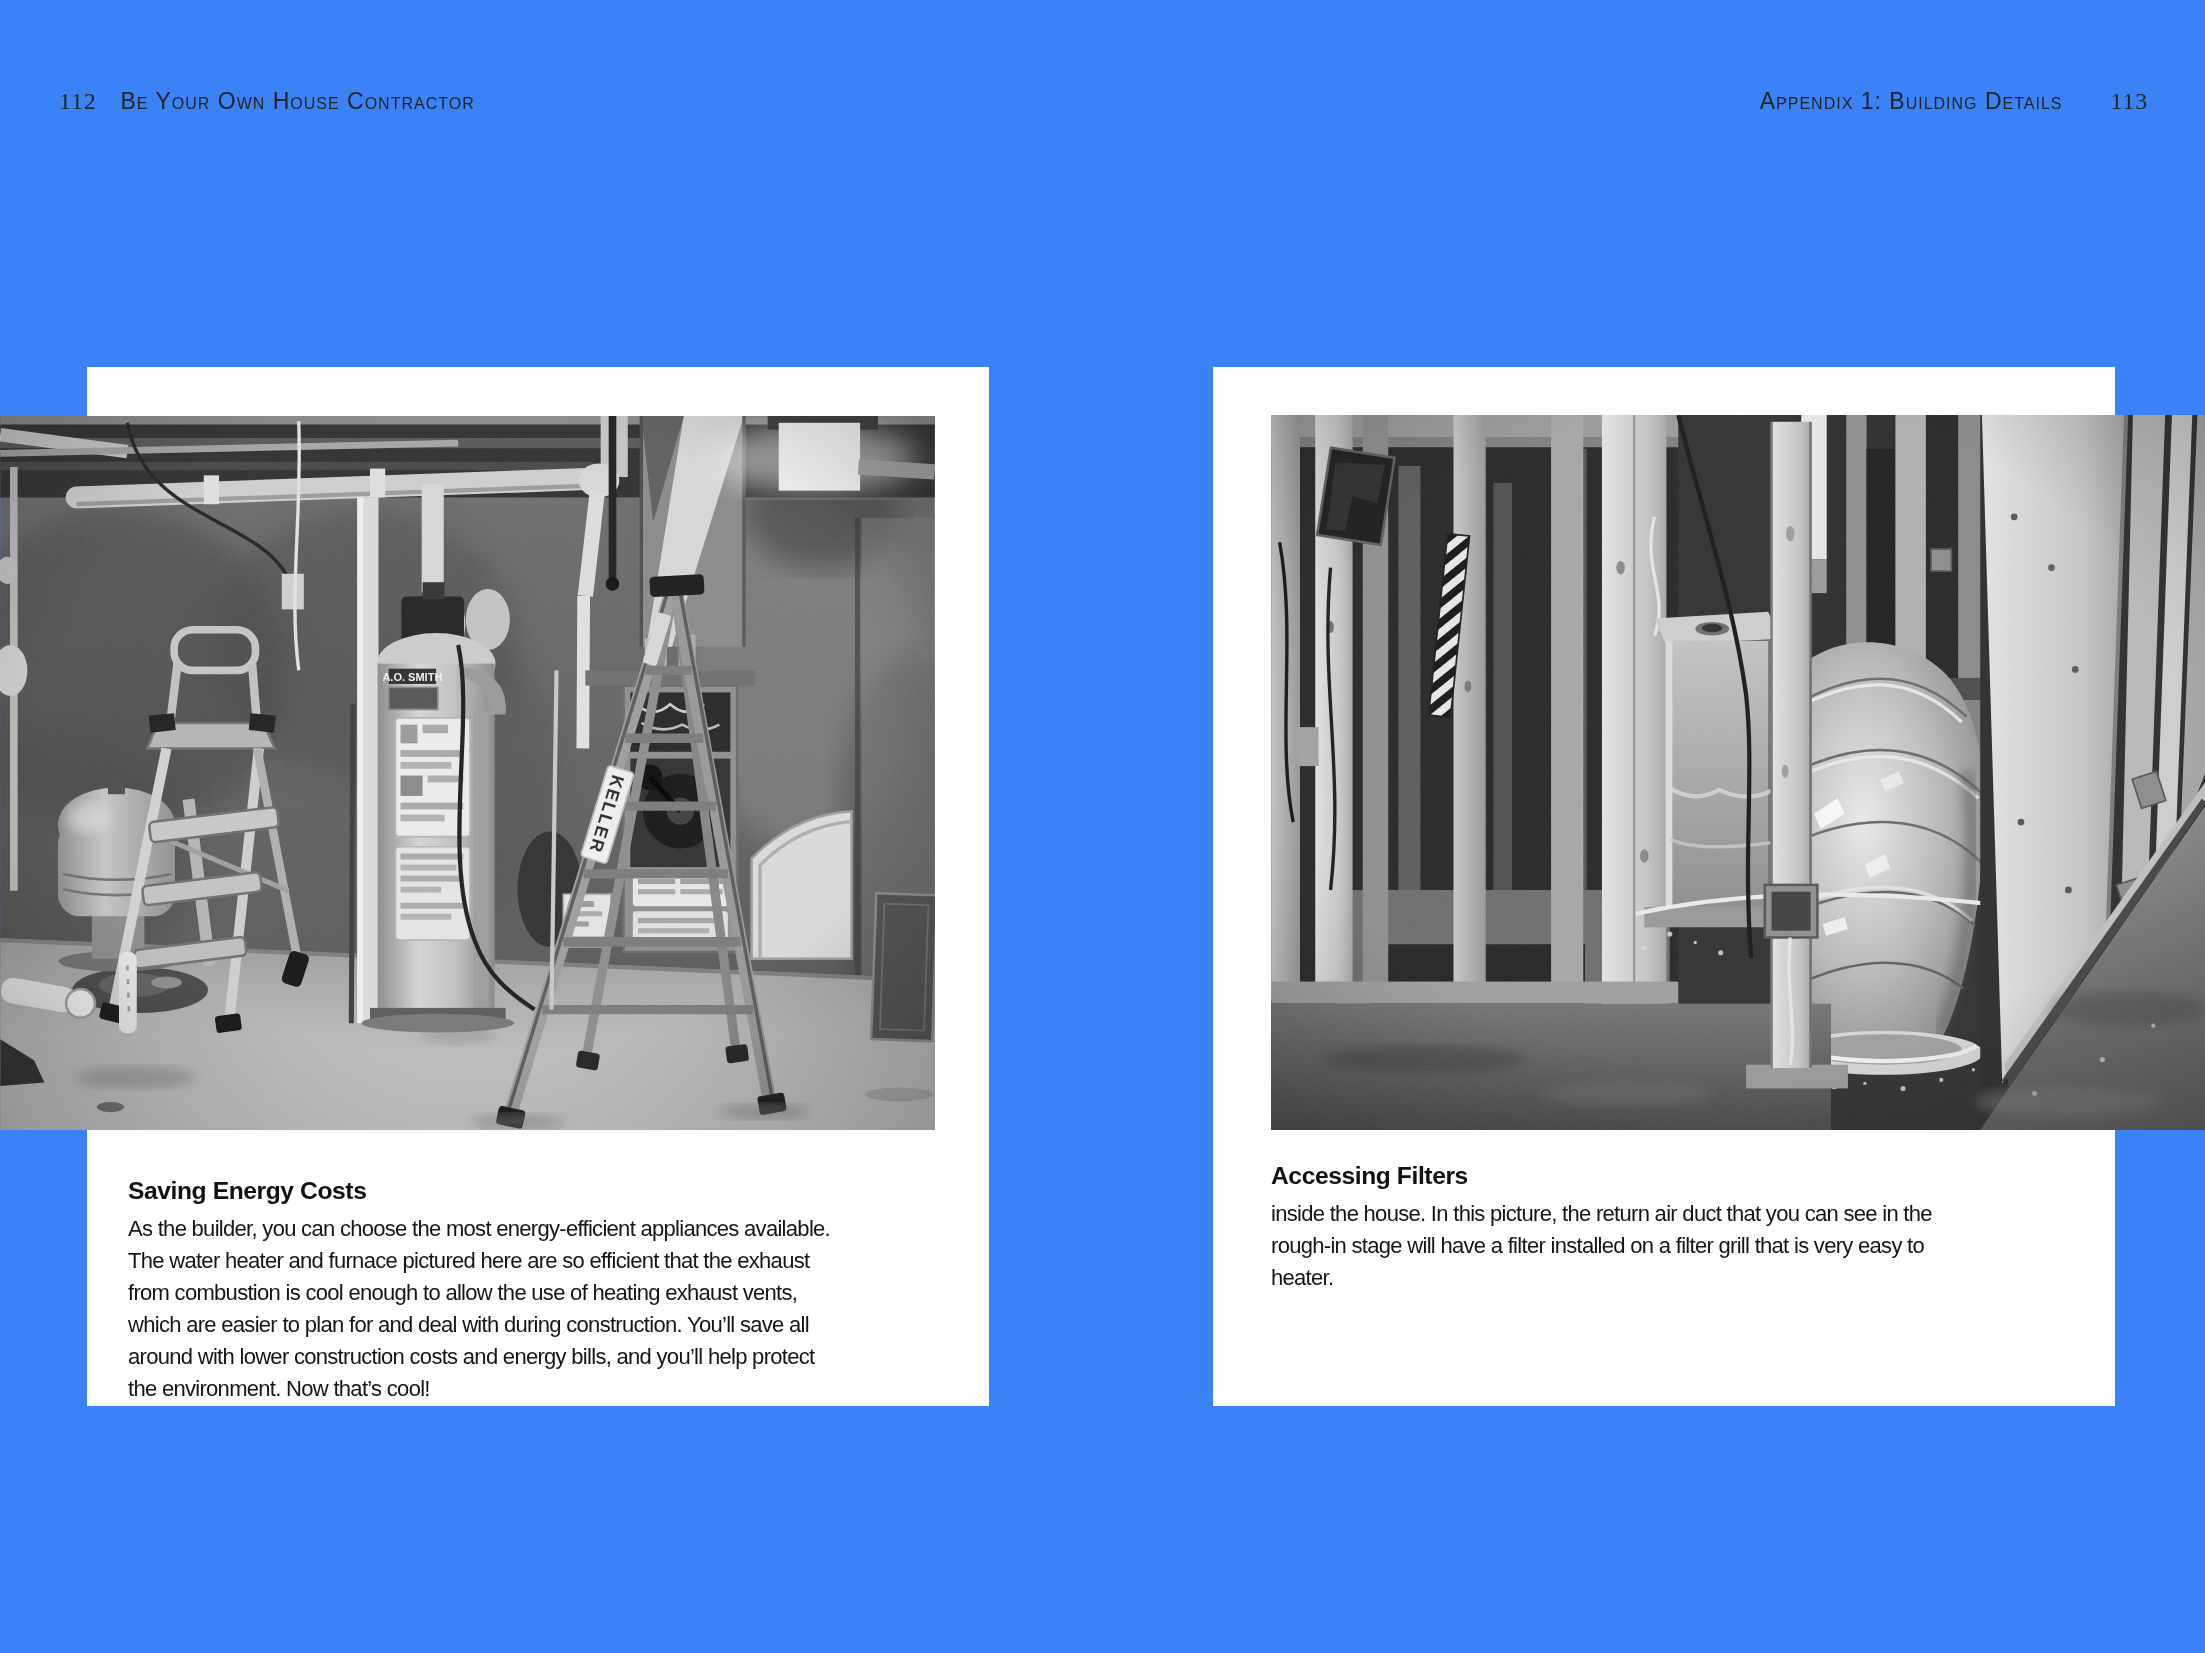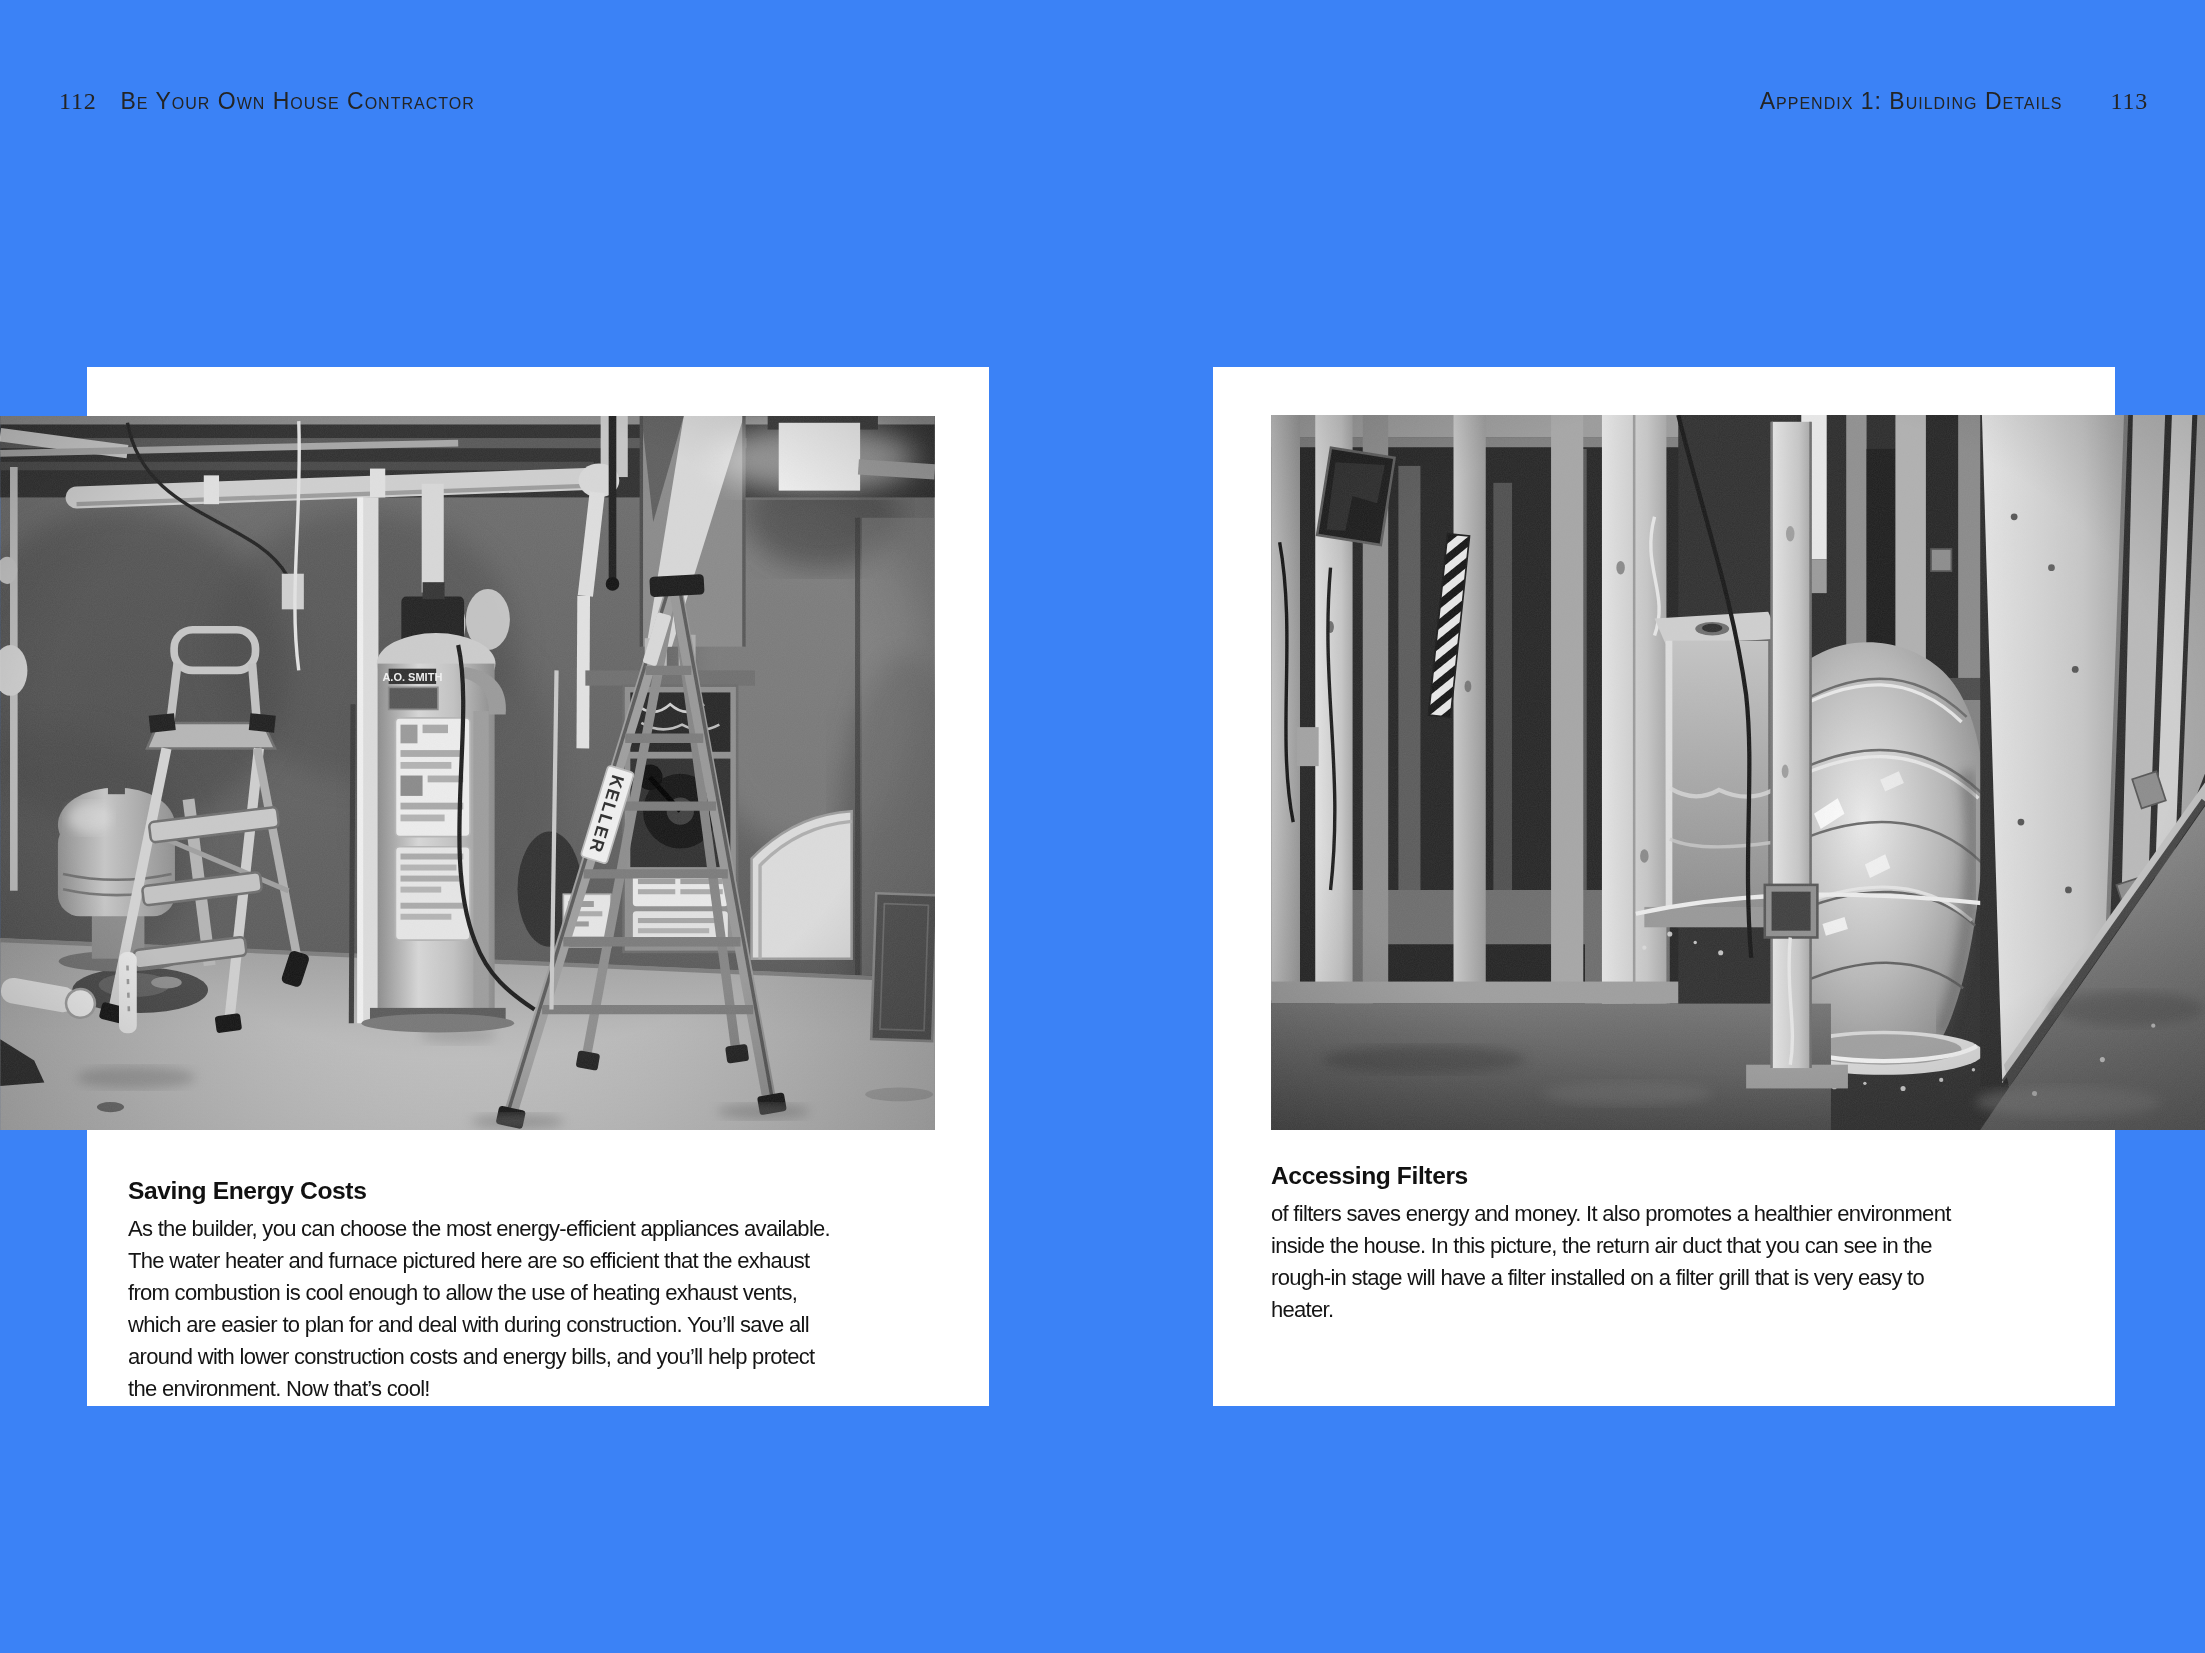--- a/index.html
+++ b/index.html
@@ -533,20 +533,19 @@
     <div class="cap-line">As the builder, you can choose the most energy-efficient appliances available.</div>
     <div class="cap-line">The water heater and furnace pictured here are so efficient that the exhaust</div>
     <div class="cap-line">from combustion is cool enough to allow the use of heating exhaust vents,</div>
     <div class="cap-line">which are easier to plan for and deal with during construction. You’ll save all</div>
     <div class="cap-line">around with lower construction costs and energy bills, and you’ll help protect</div>
     <div class="cap-line">the environment. Now that’s cool!</div>
   </div>
 
   <div class="caption caption-right">
     <div class="cap-title">Accessing Filters</div>
-    <div class="cap-line">of filters saves energy and money. It also promotes a healthier environment</div>
     <div class="cap-line">inside the house. In this picture, the return air duct that you can see in the</div>
     <div class="cap-line">rough-in stage will have a filter installed on a filter grill that is very easy to</div>
     <div class="cap-line">heater.</div>
   </div>
 
 </div>
 
 
 </body></html>

